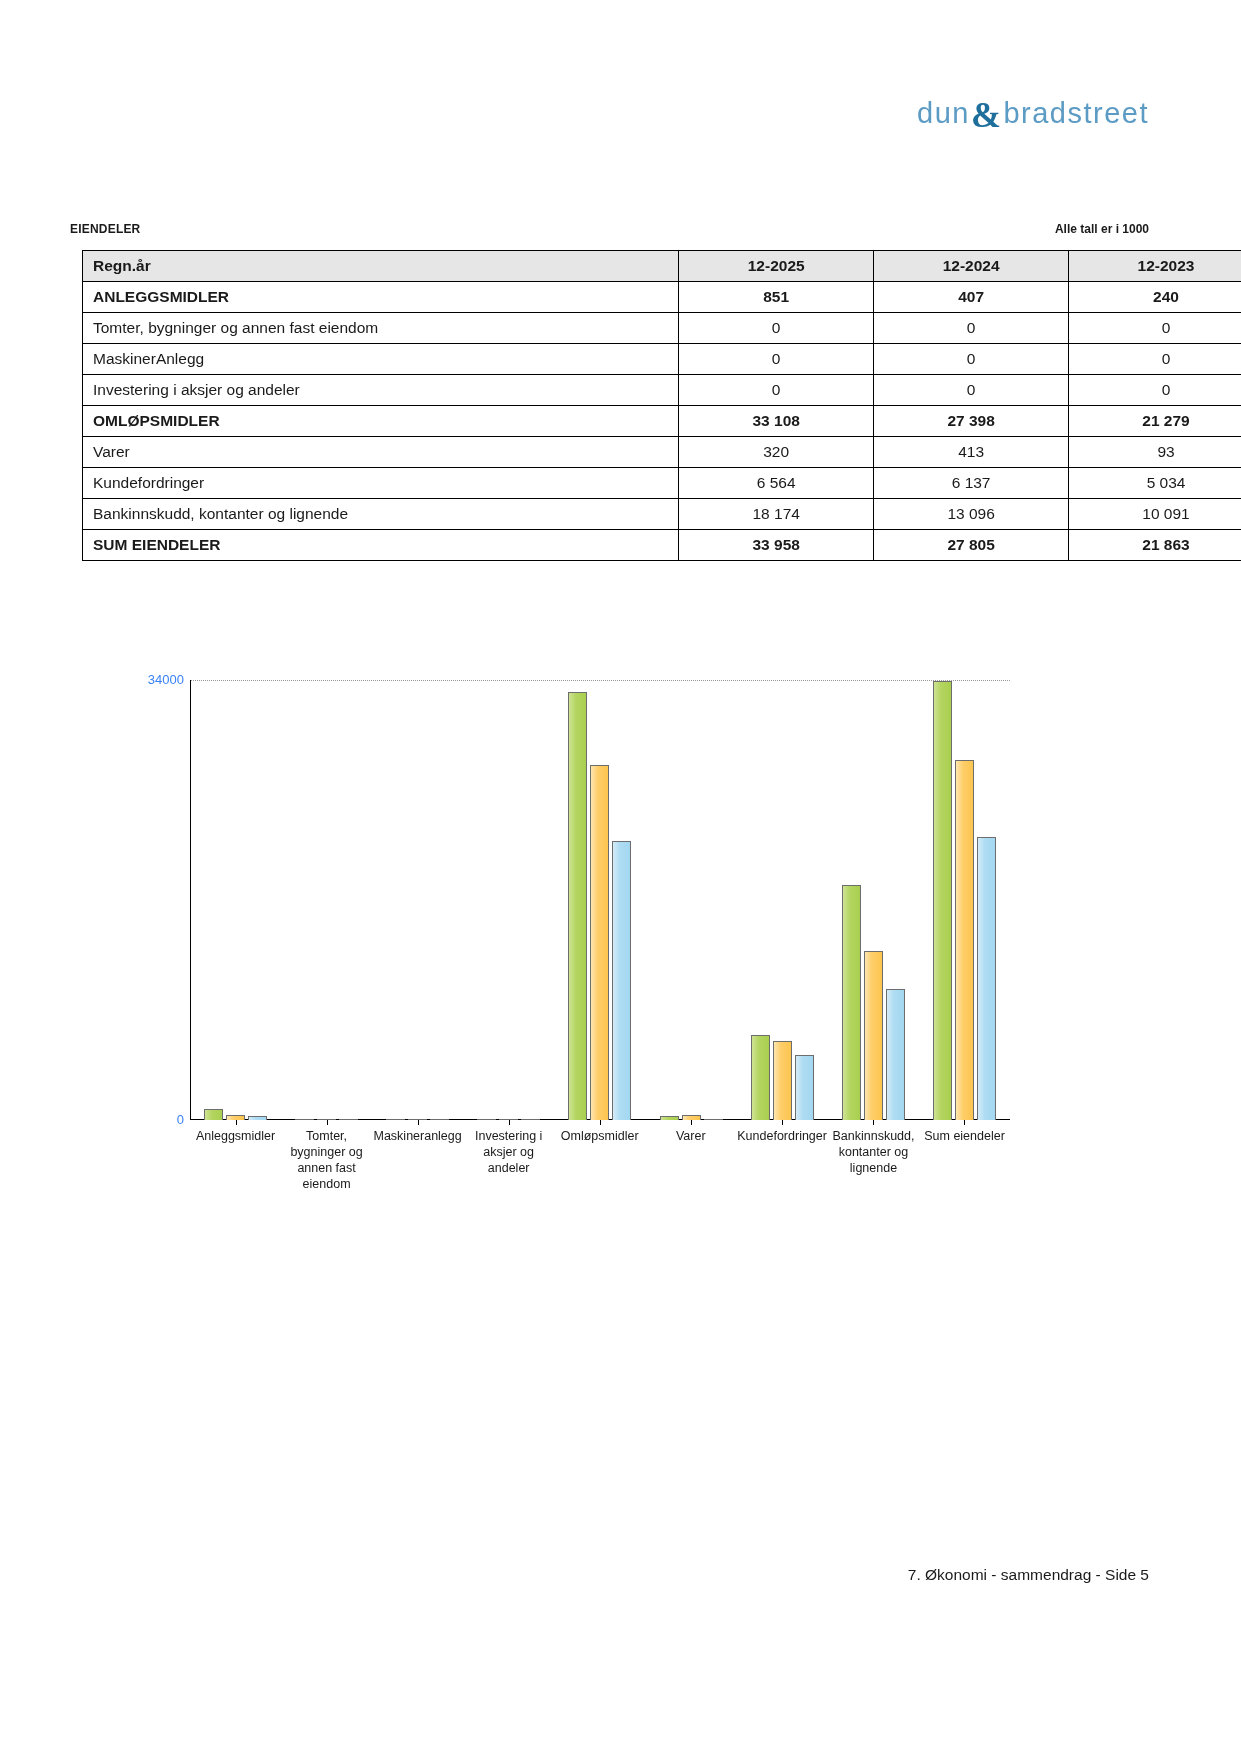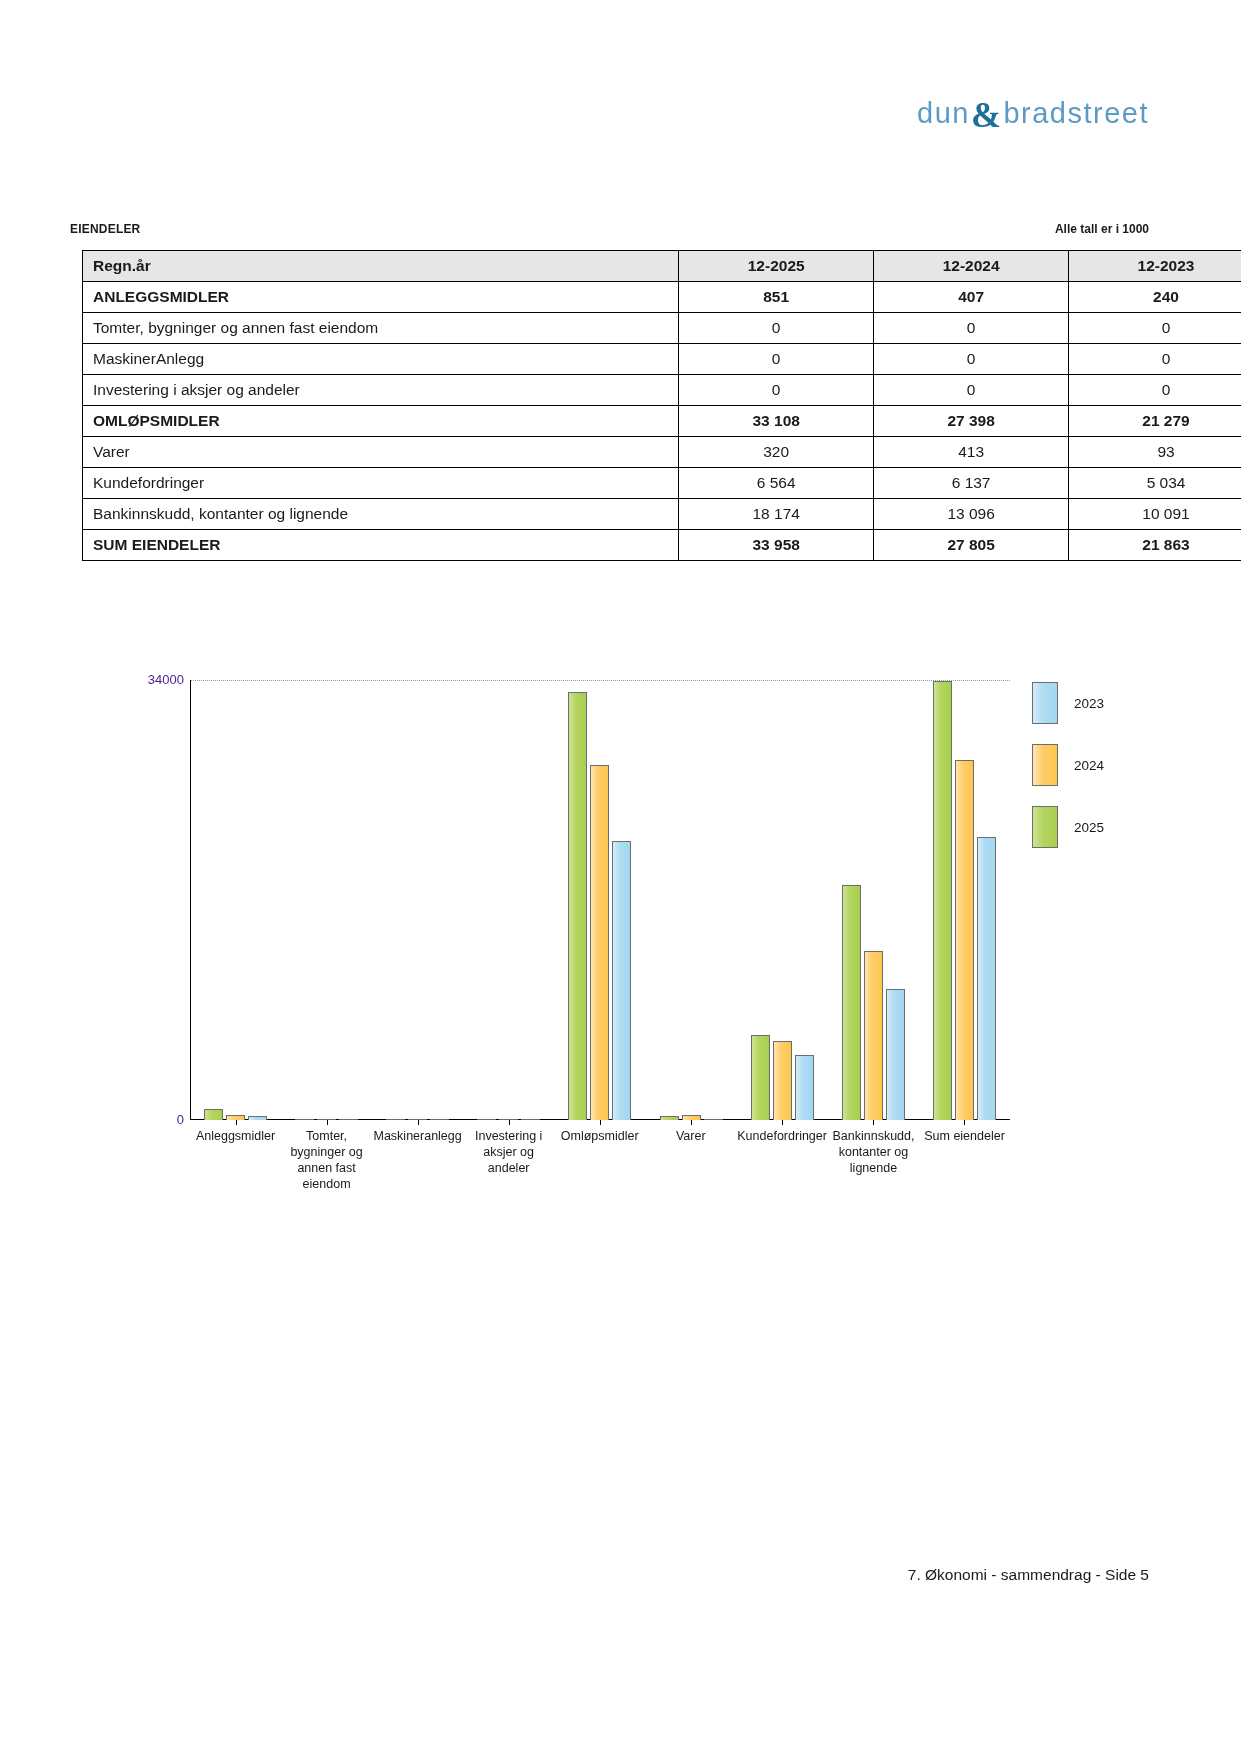--- a/index.html
+++ b/index.html
@@ -113,21 +113,21 @@
     left: 120px;
     top: 20px;
     width: 820px;
     height: 0;
     border-top: 1px dotted #999;
   }
   .axis-label {
     position: absolute;
     font-size: 13px;
     text-align: right;
-    color: #4c1d95;
+    color: #3b82f6;
   }
   .y-max { left: 58px; top: 12px; width: 56px; }
   .y-min { left: 58px; top: 452px; width: 56px; }
 
   .groups {
     position: absolute;
     left: 120px;
     top: 20px;
     width: 820px;
     height: 440px;
@@ -349,29 +349,15 @@
       <div class="cat">Anleggsmidler</div>
       <div class="cat">Tomter, bygninger og annen fast eiendom</div>
       <div class="cat">Maskineranlegg</div>
       <div class="cat">Investering i aksjer og andeler</div>
       <div class="cat">Omløpsmidler</div>
       <div class="cat">Varer</div>
       <div class="cat">Kundefordringer</div>
       <div class="cat">Bankinnskudd, kontanter og lignende</div>
       <div class="cat">Sum eiendeler</div>
     </div>
-  <div class="legend" id="chart-legend">
-      <div class="legend-row">
-        <div class="swatch y2023"></div>
-        <div class="legend-label">2023</div>
-      </div>
-      <div class="legend-row">
-        <div class="swatch y2024"></div>
-        <div class="legend-label">2024</div>
-      </div>
-      <div class="legend-row">
-        <div class="swatch y2025"></div>
-        <div class="legend-label">2025</div>
-      </div>
-    </div>
 </div>
 
 <div class="footer">7. Økonomi - sammendrag - Side 5</div>
 
 </body></html>

